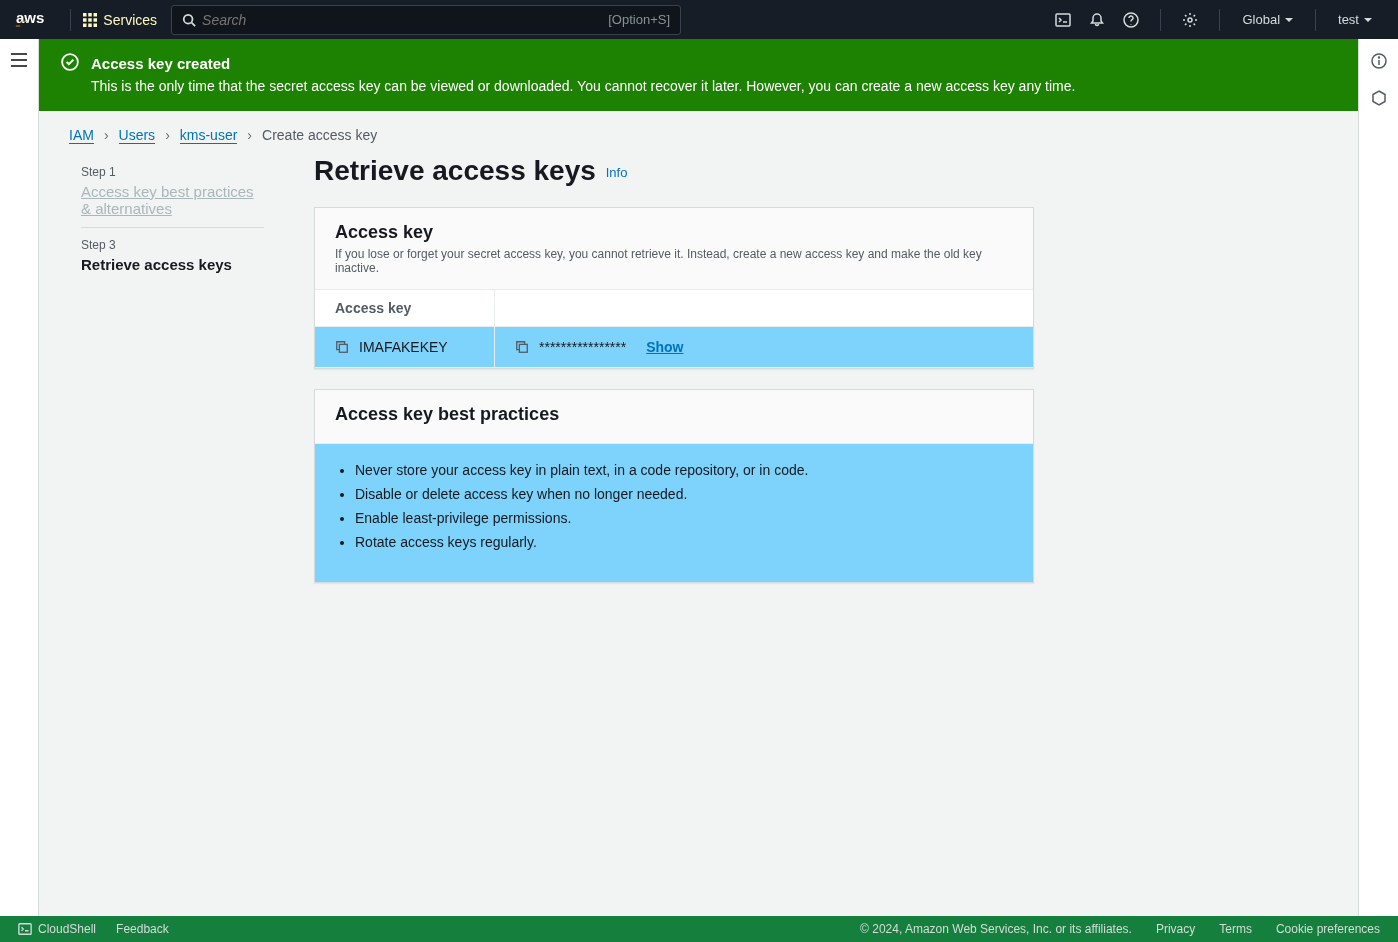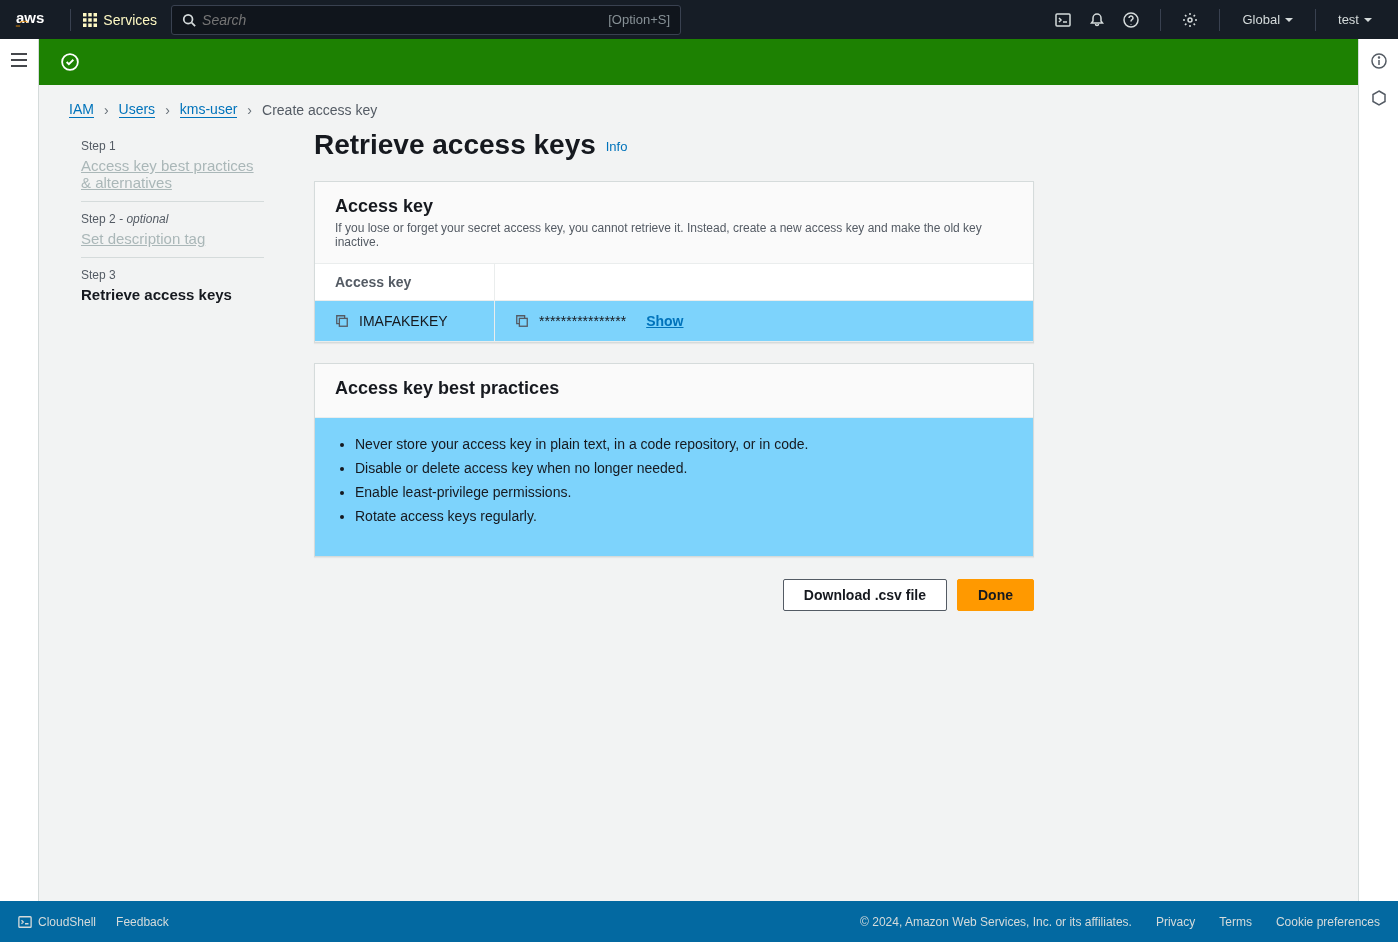--- a/index.html
+++ b/index.html
@@ -69,21 +69,21 @@
 .panel-body li { margin-bottom:8px; font-size:14px;}
 .panel-body p { font-size:14px;}
 .panel-body a { color:#0073bb; text-decoration:none;}
 
 .btn-row { display:flex; justify-content:flex-end; gap:10px; margin-top:22px;}
 .btn { border-radius:2px; padding:7px 20px; font-weight:bold; font-size:14px; cursor:pointer; border:1px solid;}
 .btn-secondary { background:#fff; border-color:#545b64; color:#16191f;}
 .btn-primary { background:#ff9900; border-color:#ff9900; color:#16191f;}
 
 
-.footer { position:fixed; bottom:0; left:0; right:0; height:41px; background:#0369a1; color:#d5dbdb; display:flex; align-items:center; padding:0 18px; font-size:12px;}
+.footer { position:fixed; bottom:0; left:0; right:0; height:26px; background:#15803d; color:#d5dbdb; display:flex; align-items:center; padding:0 18px; font-size:12px;}
 .footer .left { display:flex; align-items:center; gap:20px;}
 .footer .right { margin-left:auto; display:flex; gap:24px;}
 .footer a { color:#d5dbdb; cursor:pointer;}
 .cloudshell-btn { display:flex; align-items:center; gap:6px; cursor:pointer;}
 </style>
 </head>
 <body>
 
 <div class="topnav">
   <div class="aws-logo">
@@ -163,42 +163,42 @@
         <line x1="0" y1="13" x2="16" y2="13"></line>
       </svg>
   </div>
 
   <div class="content-col">
     <div class="flash">
       <svg width="18" height="18" viewBox="0 0 16 16" fill="none" stroke="#fff" stroke-width="1.6">
           <circle cx="8" cy="8" r="7"></circle>
           <path d="M5 8l2 2 4-4"></path>
         </svg>
+      <div class="flash-body">
+        <div class="flash-title">Access key created</div>
+        <div>This is the only time that the secret access key can be viewed or downloaded. You cannot recover it later. However, you can create a new access key any time.</div>
+      </div>
     </div>
 
     <div class="main-area">
       <div class="breadcrumbs">
         <a>IAM</a>
         <span class="chev">›</span>
         <a>Users</a>
         <span class="chev">›</span>
         <a>kms-user</a>
         <span class="chev">›</span>
         <span class="current">Create access key</span>
       </div>
 
       <div class="wizard">
         <div class="steps">
           <div class="step done">
             <div class="step-num">Step 1</div>
             <div class="step-title">Access key best practices &amp; alternatives</div>
-          </div>
-          <div class="step done">
-            <div class="step-num"><span>Step 2</span> <span class="opt">- optional</span></div>
-            <div class="step-title">Set description tag</div>
           </div>
           <div class="step active">
             <div class="step-num">Step 3</div>
             <div class="step-title">Retrieve access keys</div>
           </div>
         </div>
 
         <div class="wiz-content">
           <div>
             <h1 class="page-h1">Retrieve access keys</h1>
@@ -243,24 +243,20 @@
             <div class="panel-body">
               <ul>
                 <li>Never store your access key in plain text, in a code repository, or in code.</li>
                 <li>Disable or delete access key when no longer needed.</li>
                 <li>Enable least-privilege permissions.</li>
                 <li>Rotate access keys regularly.</li>
               </ul>
             </div>
           </div>
 
-          <div class="btn-row">
-            <button class="btn btn-secondary">Download .csv file</button>
-            <button class="btn btn-primary">Done</button>
-          </div>
         </div>
       </div>
     </div>
   </div>
 
   <div class="right-rail">
     <div>
       <svg width="16" height="16" viewBox="0 0 16 16" fill="none" stroke="currentColor" stroke-width="1.5">
           <circle cx="8" cy="8" r="7"></circle>
           <line x1="8" y1="7" x2="8" y2="12"></line>

